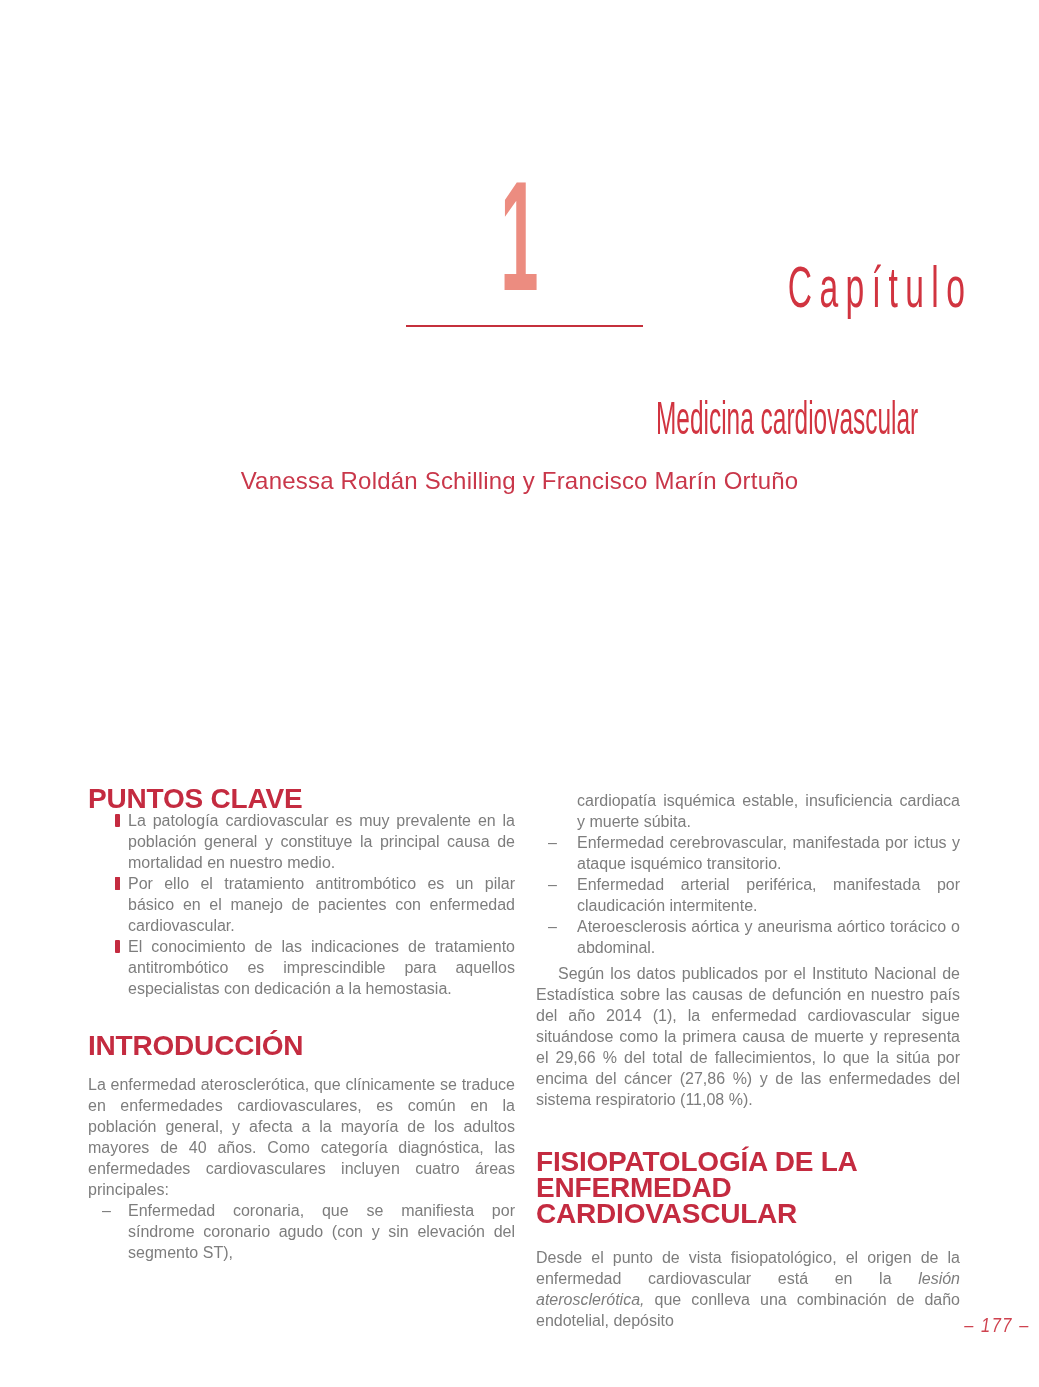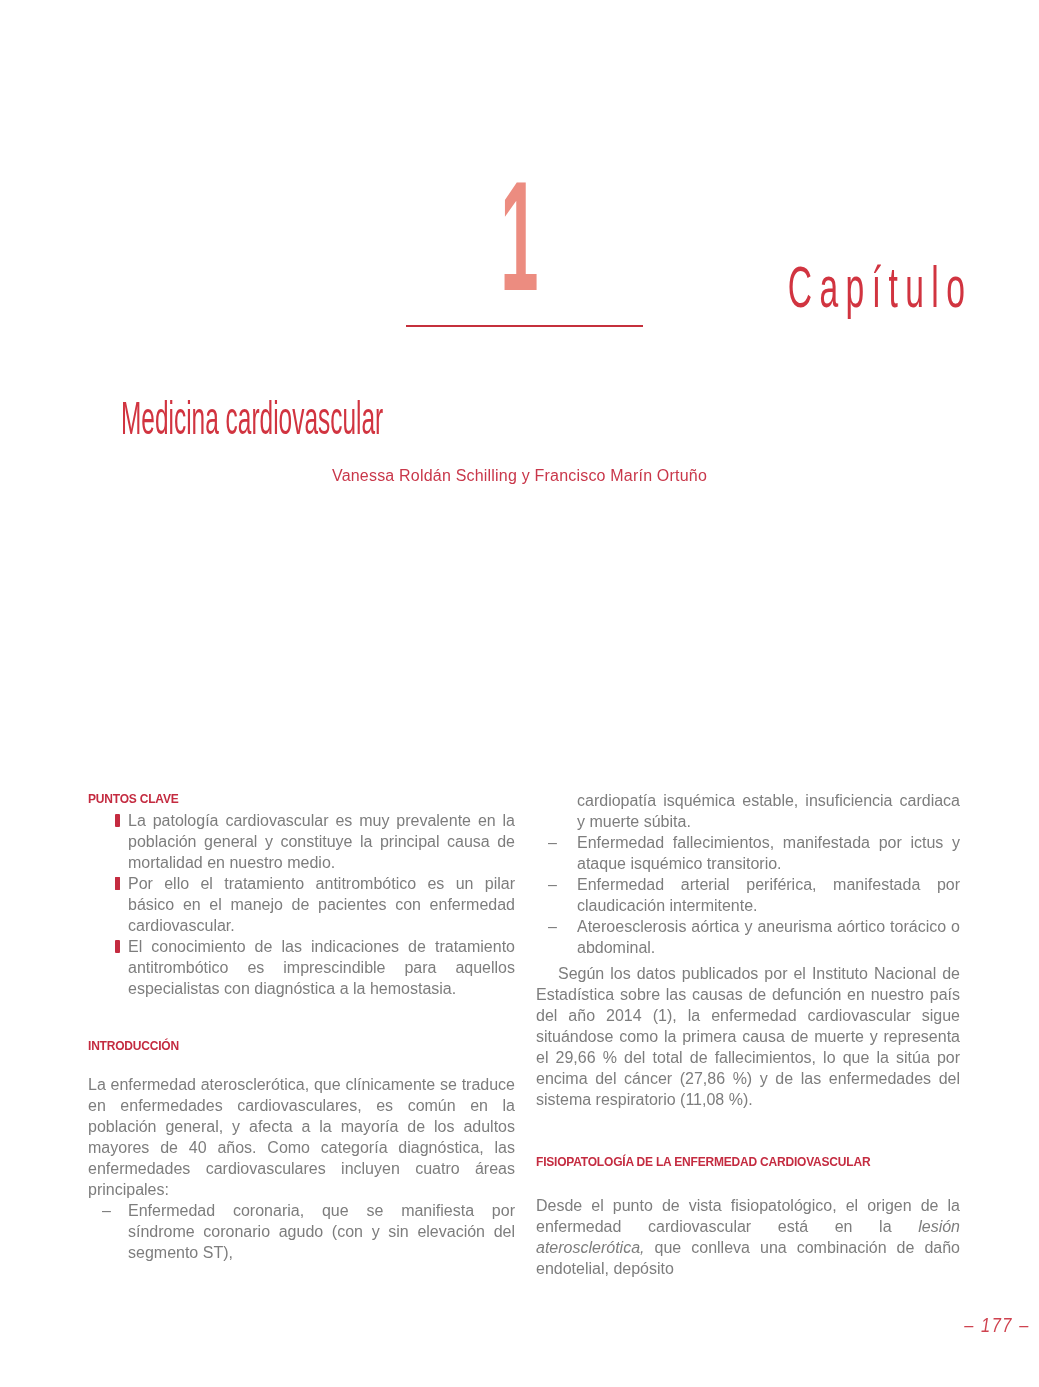--- a/index.html
+++ b/index.html
@@ -35,44 +35,44 @@
     transform: scaleX(0.58); transform-origin: center top;
     line-height: 1;
   }
   .chapter-rule {
     position: absolute; top: 325px; left: 50%;
     width: 237px; height: 2px; margin-left: -114px;
     background: #c5303c; z-index: 2;
   }
 
   
-  .title-wrap { position: absolute; top: 394px; left: 0; right: 0; text-align: left; line-height: 1; }
+  .title-wrap { position: absolute; top: 394px; left: 0; right: 0; text-align: right; line-height: 1; }
   .doc-title {
     display: inline-block;
     font-size: 47px; font-weight: normal; color: #d13440;
     transform: scaleX(0.52); transform-origin: center top;
     line-height: 1; white-space: nowrap;
   }
   .authors {
     position: absolute; top: 467px; left: 0; right: 0;
     text-align: center;
-    font-size: 16px; color: #c9374a; letter-spacing: 0.2px;
+    font-size: 24px; color: #c9374a; letter-spacing: 0.2px;
   }
 
   
   .columns {
     position: absolute; top: 788px; left: 88px; width: 872px;
     display: flex; gap: 21px;
   }
   .col { color: #7d7d7d; font-size: 16px; line-height: 21px; }
   .col-left  { width: 427px; }
   .col-right { width: 424px; }
 
   h2.sect {
-    color: #c42b40; font-size: 12px; font-weight: bold;
+    color: #c42b40; font-size: 28px; font-weight: bold;
     line-height: 22px; letter-spacing: -0.2px;
   }
   h2.sect.two-line { line-height: 26px; }
 
   p.body-par { text-align: justify; }
 
   ul.key-points { list-style: none; }
   ul.key-points li {
     position: relative; padding-left: 40px; text-align: justify;
   }
@@ -144,21 +144,21 @@
         </li>
         <li>
           <span class="bullet-bar"></span>
         </li>
         <li>
           <span class="bullet-bar"></span>
           <span>Por ello el tratamiento antitrombótico es un pilar básico en el manejo de pacientes con enfermedad cardiovascular.</span>
         </li>
         <li>
           <span class="bullet-bar"></span>
-          <span>El conocimiento de las indicaciones de tratamiento antitrombótico es imprescindible para aquellos especialistas con diagnóstica a la hemostasia.</span>
+          <span>El conocimiento de las indicaciones de tratamiento antitrombótico es imprescindible para aquellos especialistas con dedicación a la hemostasia.</span>
         </li>
       </ul>
 
       <h2 class="sect h-intro">INTRODUCCIÓN</h2>
 
       <p class="body-par p-intro">La enfermedad aterosclerótica, que clínicamente se traduce en enfermedades cardiovasculares, es común en la población general, y afecta a la mayoría de los adultos mayores de 40 años. Como categoría diagnóstica, las enfermedades cardiovasculares incluyen cuatro áreas principales:</p>
 
       <ul class="dash-list">
         <li>
           <span class="dash-marker">–</span>
@@ -166,21 +166,21 @@
         </li>
       </ul>
     </section>
 
     <section class="col col-right">
       <p class="continuation">cardiopatía isquémica estable, insuficiencia cardiaca y muerte súbita.</p>
 
       <ul class="dash-list">
         <li>
           <span class="dash-marker">–</span>
-          <span>Enfermedad fallecimientos, manifestada por ictus y ataque isquémico transitorio.</span>
+          <span>Enfermedad cerebrovascular, manifestada por ictus y ataque isquémico transitorio.</span>
         </li>
         <li>
           <span class="dash-marker">–</span>
           <span>Enfermedad arterial periférica, manifestada por claudicación intermitente.</span>
         </li>
         <li>
           <span class="dash-marker">–</span>
           <span>Ateroesclerosis aórtica y aneurisma aórtico torácico o abdominal.</span>
         </li>
       </ul>

